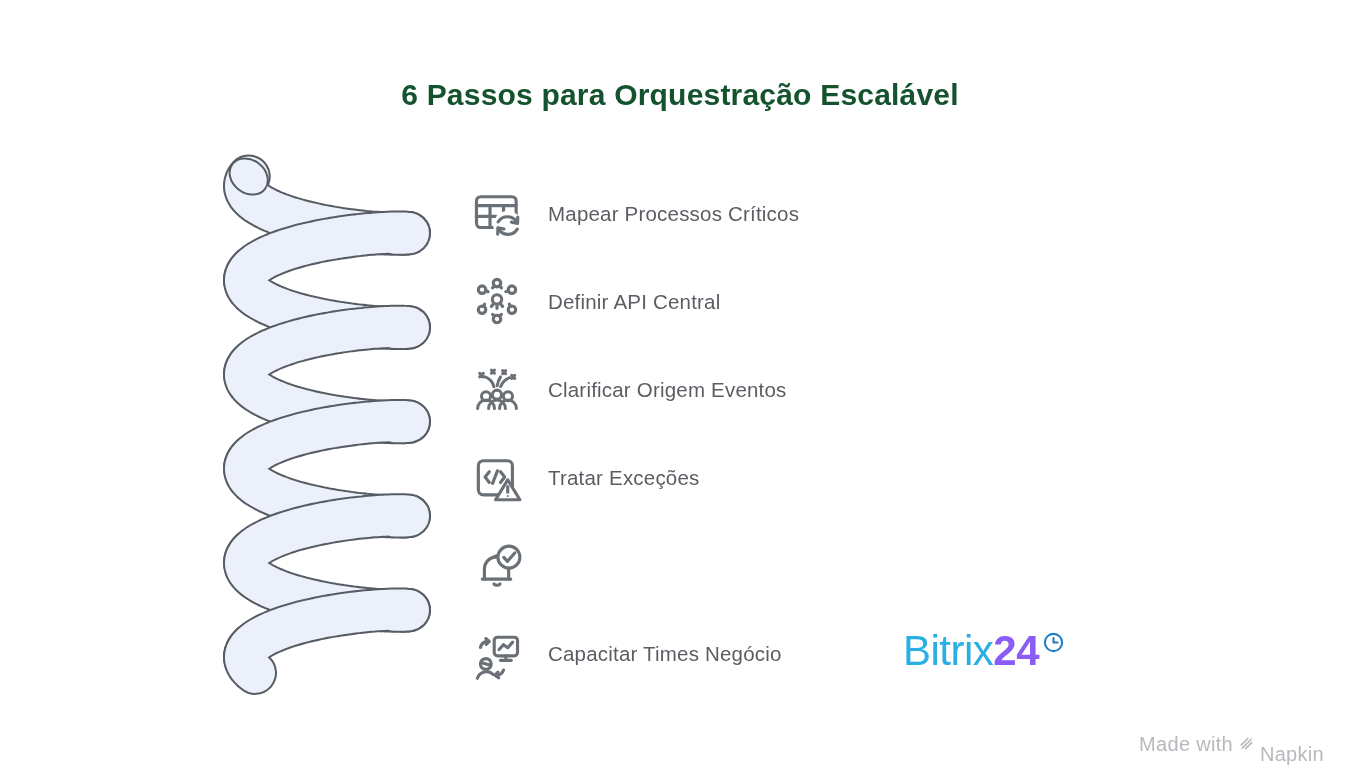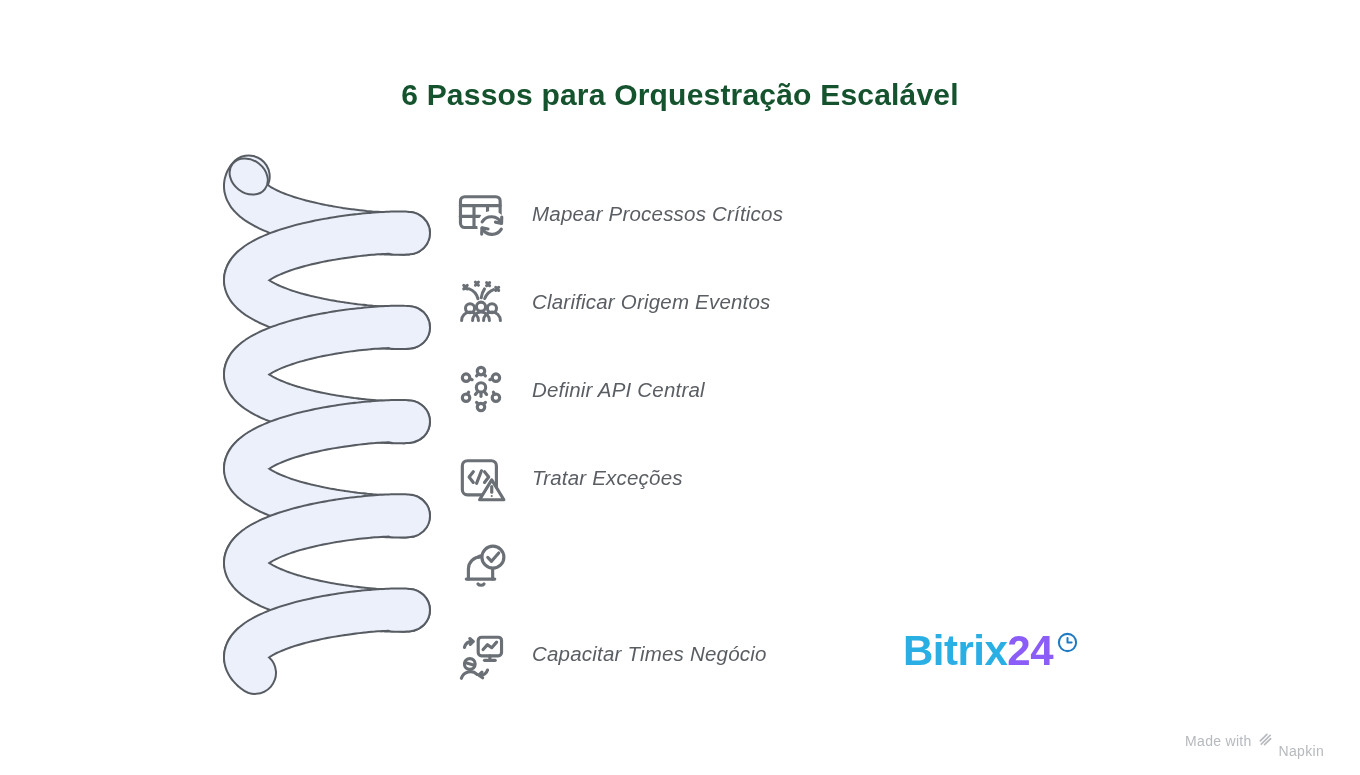--- a/index.html
+++ b/index.html
@@ -7,32 +7,32 @@
     width:1360px;height:775px;position:relative;overflow:hidden;
     background:#ffffff;
     font-family:"Liberation Sans", sans-serif;
   }
   .page-title{
     position:absolute;top:78px;left:0;width:100%;
     text-align:center;margin:0;
     font-size:30px;font-weight:700;color:#14532d;letter-spacing:.2px;
   }
   .spring-wrap{position:absolute;left:222px;top:140px;width:232px;height:574px;}
-  .steps{position:absolute;left:452px;top:170px;font-style:italic;}
+  .steps{position:absolute;left:468px;top:170px;}
   .step-row{display:flex;align-items:center;height:88px;}
   .step-icon{width:58px;height:58px;flex:0 0 58px;color:#6b7076;display:flex;align-items:center;justify-content:center;}
   .step-icon svg{width:56px;height:56px;}
   .step-label{margin-left:22px;font-size:20.5px;color:#5a5e63;letter-spacing:.2px;white-space:nowrap;}
   .brand{position:absolute;left:903px;top:630px;display:flex;align-items:flex-start;line-height:1;}
-  .brand-primary{font-size:42px;font-weight:700;color:#2aafe4;letter-spacing:-0.5px;text-align:center;}
+  .brand-primary{font-size:42px;font-weight:400;color:#2aafe4;letter-spacing:-0.5px;text-align:center;}
   .brand-secondary{font-size:42px;font-weight:700;color:#8b5cf6;letter-spacing:-0.5px;}
   .brand-clock{margin-left:3px;margin-top:1px;}
   .footer{
     position:absolute;top:723px;right:36px;display:flex;align-items:center;
-    font-size:14px;color:#b6b9bd;letter-spacing:.3px;
+    font-size:20px;color:#b6b9bd;letter-spacing:.3px;
   }
   .footer .napkin-glyph{margin:0 6px;}
   .footer .napkin-name{color:#b6b9bd;margin-top:20px;}
 </style>
 </head>
 <body>
 
 <h1 class="page-title">6 Passos para Orquestração Escalável</h1>
 
 <div class="spring-wrap">
@@ -78,41 +78,20 @@
         <path d="M20.9,13.3 l-0.1,2.7 -2.6,-0.5"></path>
         <path d="M20.7,18.5 a4.7,4.7 0 0 1 -8.2,-0.4"></path>
         <path d="M12.3,20.6 l0.1,-2.7 2.6,0.5"></path>
       </svg>
     </span>
     <span class="step-label">Mapear Processos Críticos</span>
   </div>
 
   <div class="step-row">
     <span class="step-icon">
-      <svg viewBox="0 0 24 24" fill="none" stroke="currentColor" stroke-width="1.3" stroke-linecap="round" stroke-linejoin="round">
-        <path d="M10.7,10.6 C10.1,8.5 8.6,7 6.9,6.4"></path>
-        <path d="M12.1,10.2 C12.3,8.7 12.7,7.6 13.5,6.4"></path>
-        <path d="M13.6,10.5 C14.5,8.4 15.9,7.2 17.4,6.7"></path>
-        <path d="M4.6,4.9 l1.5,1.5 M6.1,4.9 l-1.5,1.5"></path>
-        <path d="M9.6,3.5 l1.3,1.3 M10.9,3.5 l-1.3,1.3"></path>
-        <path d="M14.4,3.7 l1.3,1.3 M15.7,3.7 l-1.3,1.3"></path>
-        <path d="M18.3,5.7 l1.3,1.3 M19.6,5.7 l-1.3,1.3"></path>
-        <circle cx="7.3" cy="14.7" r="1.95"></circle>
-        <circle cx="12" cy="14" r="1.95"></circle>
-        <circle cx="16.7" cy="14.7" r="1.95"></circle>
-        <path d="M3.7,19.9 a3.6,3.6 0 0 1 7.2,0"></path>
-        <path d="M8.4,19.9 a3.6,3.6 0 0 1 7.2,0"></path>
-        <path d="M13.1,19.9 a3.6,3.6 0 0 1 7.2,0"></path>
-      </svg>
-    </span>
-    <span class="step-label">Clarificar Origem Eventos</span>
-  </div>
-
-  <div class="step-row">
-    <span class="step-icon">
       <svg viewBox="0 0 24 24" fill="none" stroke="currentColor" stroke-width="1.35" stroke-linecap="round" stroke-linejoin="round">
         <circle cx="12" cy="10.9" r="2"></circle>
         <path d="M10.7,12.5 l-1.1,1.4"></path>
           <path d="M12,13 v1.7"></path>
           <path d="M13.3,12.5 l1.1,1.4"></path>
         <circle cx="12" cy="3.9" r="1.6"></circle>
           <path d="M10.9,5.1 l-0.8,0.8"></path>
           <path d="M13.1,5.1 l0.8,0.8"></path>
         <circle cx="5.6" cy="6.7" r="1.6"></circle>
           <path d="M7.1,7.2 l1.1,0.4"></path>
@@ -125,20 +104,41 @@
         <circle cx="12" cy="19.3" r="1.6"></circle>
           <path d="M10.9,18.1 l-0.8,-0.8"></path>
           <path d="M13.1,18.1 l0.8,-0.8"></path>
       </svg>
     </span>
     <span class="step-label">Definir API Central</span>
   </div>
 
   <div class="step-row">
     <span class="step-icon">
+      <svg viewBox="0 0 24 24" fill="none" stroke="currentColor" stroke-width="1.3" stroke-linecap="round" stroke-linejoin="round">
+        <path d="M10.7,10.6 C10.1,8.5 8.6,7 6.9,6.4"></path>
+        <path d="M12.1,10.2 C12.3,8.7 12.7,7.6 13.5,6.4"></path>
+        <path d="M13.6,10.5 C14.5,8.4 15.9,7.2 17.4,6.7"></path>
+        <path d="M4.6,4.9 l1.5,1.5 M6.1,4.9 l-1.5,1.5"></path>
+        <path d="M9.6,3.5 l1.3,1.3 M10.9,3.5 l-1.3,1.3"></path>
+        <path d="M14.4,3.7 l1.3,1.3 M15.7,3.7 l-1.3,1.3"></path>
+        <path d="M18.3,5.7 l1.3,1.3 M19.6,5.7 l-1.3,1.3"></path>
+        <circle cx="7.3" cy="14.7" r="1.95"></circle>
+        <circle cx="12" cy="14" r="1.95"></circle>
+        <circle cx="16.7" cy="14.7" r="1.95"></circle>
+        <path d="M3.7,19.9 a3.6,3.6 0 0 1 7.2,0"></path>
+        <path d="M8.4,19.9 a3.6,3.6 0 0 1 7.2,0"></path>
+        <path d="M13.1,19.9 a3.6,3.6 0 0 1 7.2,0"></path>
+      </svg>
+    </span>
+    <span class="step-label">Clarificar Origem Eventos</span>
+  </div>
+
+  <div class="step-row">
+    <span class="step-icon">
       <svg viewBox="0 0 24 24" fill="none" stroke="currentColor" stroke-width="1.35" stroke-linecap="round" stroke-linejoin="round">
         <rect x="4" y="4.6" width="14.6" height="14.6" rx="2.2"></rect>
         <path d="M8.7,9.3 L6.9,11.6 8.7,13.9"></path>
         <path d="M13.5,9.3 L15.3,11.6 13.5,13.9"></path>
         <line x1="12.2" y1="8.9" x2="10.1" y2="14.3"></line>
         <path d="M16.6,12.8 L21.8,21.3 L11.4,21.3 Z" fill="#ffffff"></path>
         <line x1="16.6" y1="15.7" x2="16.6" y2="18.1"></line>
         <circle cx="16.6" cy="19.7" r="0.45" fill="currentColor" stroke="none"></circle>
       </svg>
     </span>

